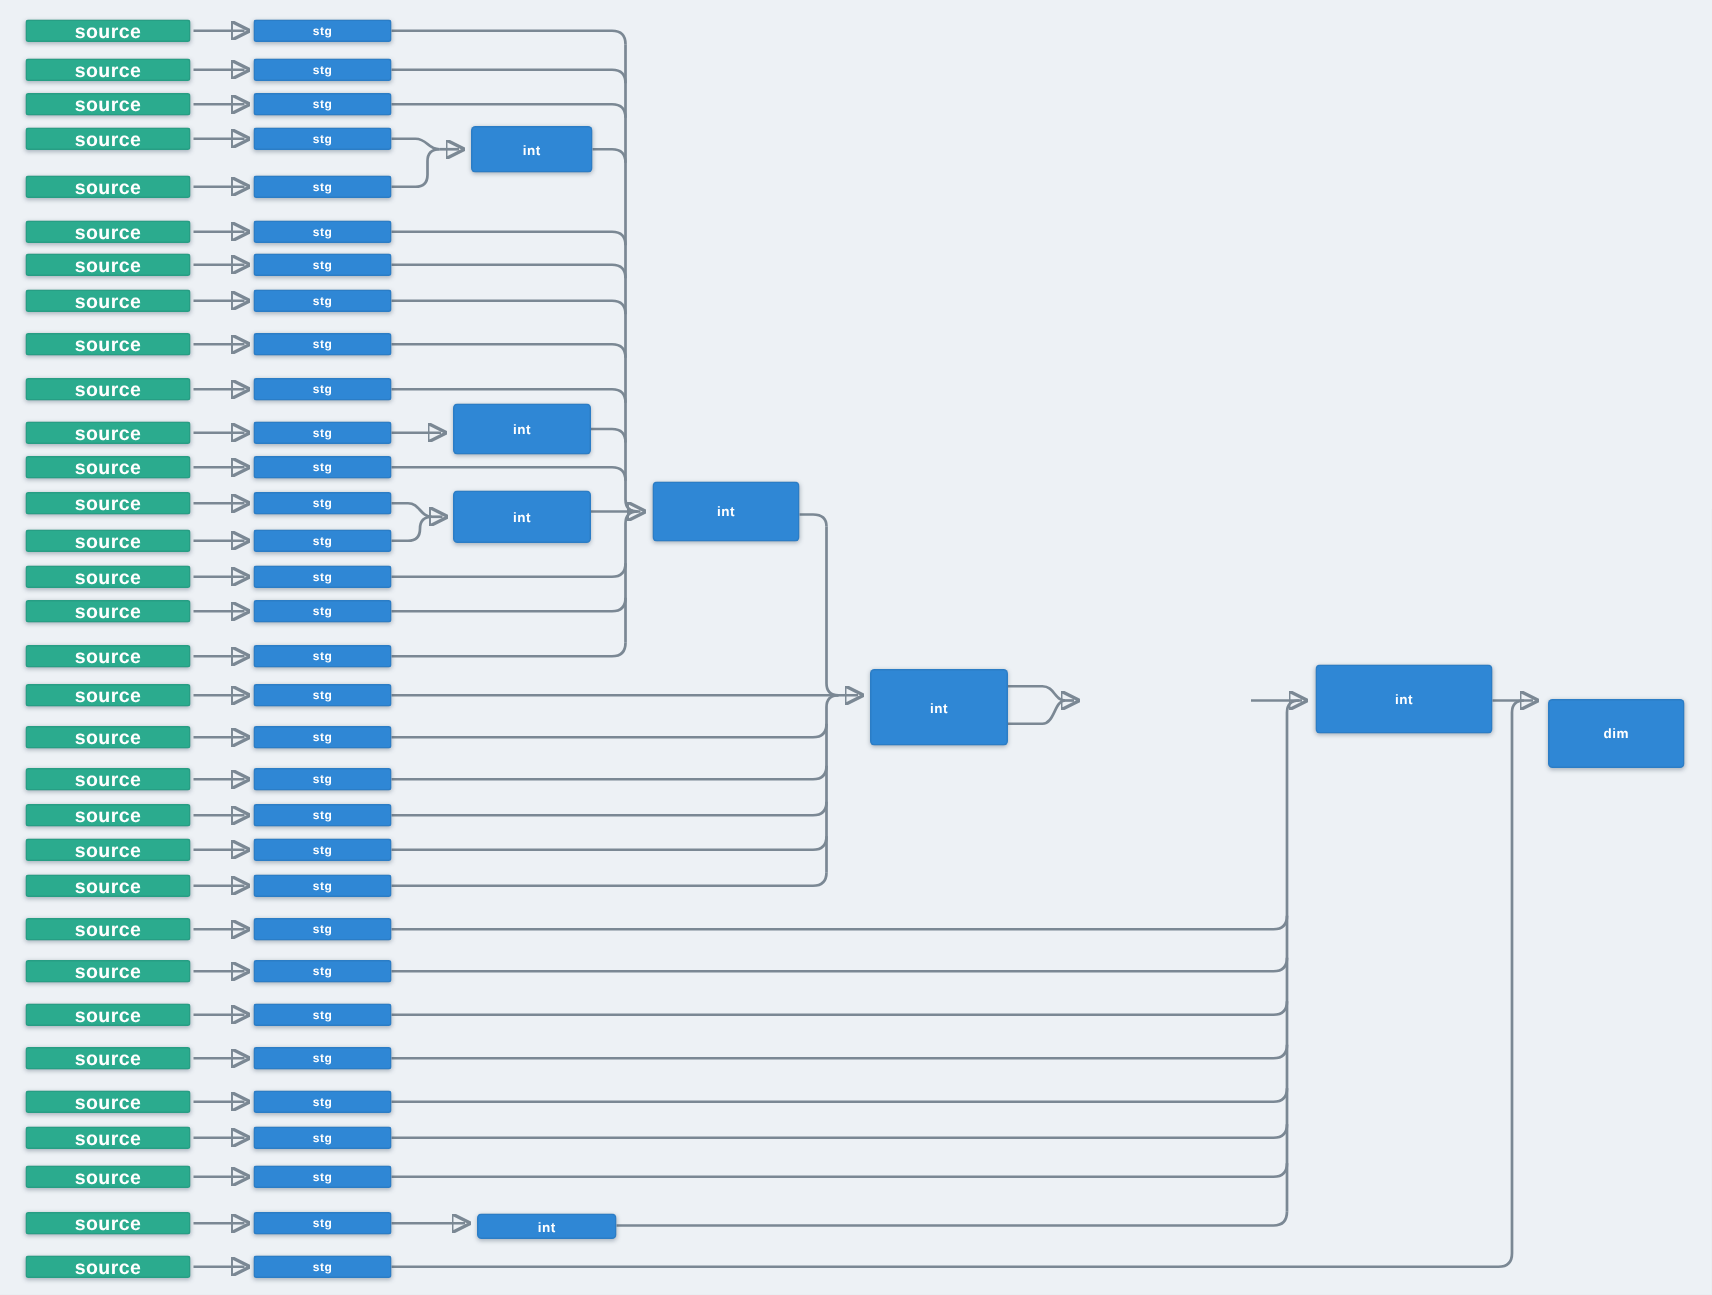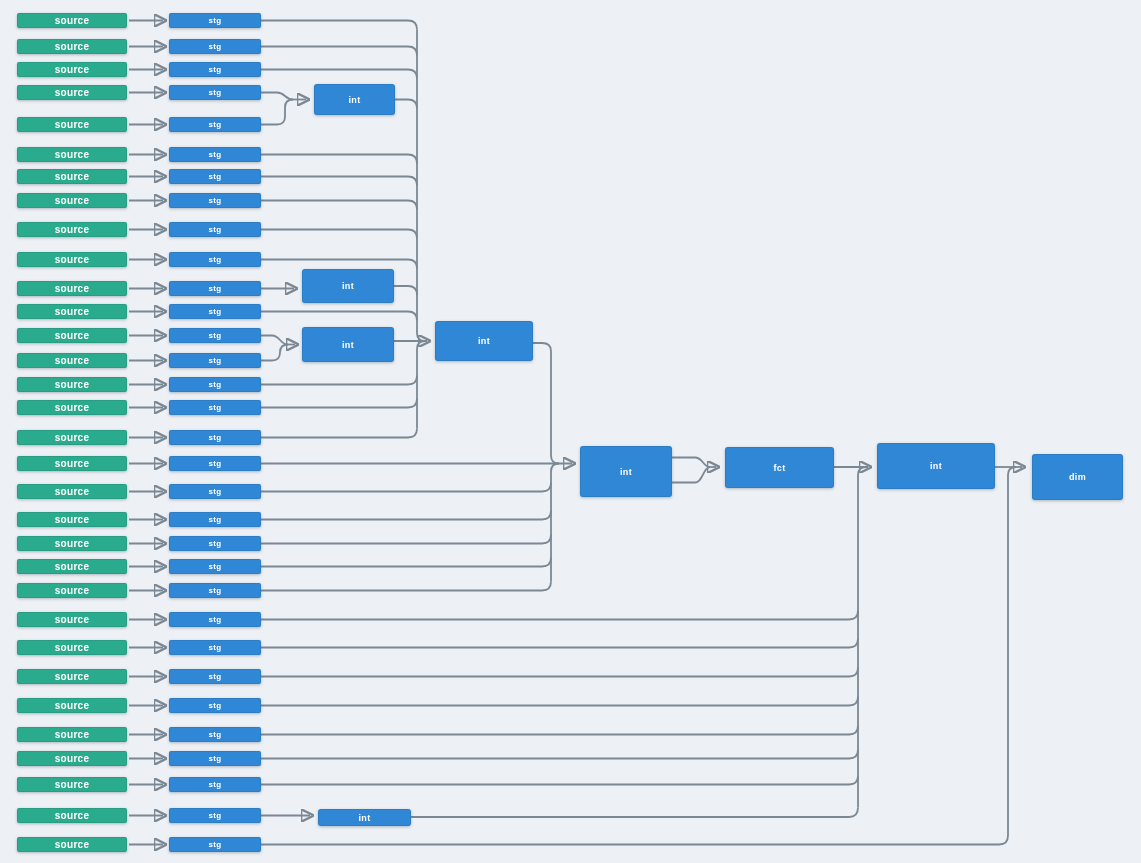--- a/index.html
+++ b/index.html
@@ -17,21 +17,21 @@
     display:flex;align-items:center;justify-content:center;
     color:var(--nodetext,#fff);
     font-weight:bold;
     border-radius:2px;
     box-shadow:0 1px 3px rgba(50,70,90,.35);
     border:1px solid rgba(0,0,0,.07);
     box-sizing:border-box;
     cursor:pointer;
     letter-spacing:.3px;
   }
-  .node.source{background:var(--green,#2bab8e);font-size:10px;}
+  .node.source{background:var(--green,#2bab8e);font-size:13px;}
   .node.model{background:var(--blue,#2f87d5);font-size:8px;}
   .node.big{font-size:9px;border-radius:3px;text-align:right;}
 </style>
 </head>
 <body>
 
 <div id="canvas">
   <svg id="edges" width="1141" height="863">
     <defs>
       <marker id="ah" viewBox="0 0 10 10" refX="7" refY="5" markerWidth="7" markerHeight="7" orient="auto">
@@ -182,17 +182,16 @@
     <div class="node model" style="left: 169px; top: 777px; width: 92px; height: 15px;">stg</div>
     <div class="node source" style="left: 17px; top: 808px; width: 110px; height: 15px;">source</div>
     <div class="node model" style="left: 169px; top: 808px; width: 92px; height: 15px;">stg</div>
     <div class="node source" style="left: 17px; top: 837px; width: 110px; height: 15px;">source</div>
     <div class="node model" style="left: 169px; top: 837px; width: 92px; height: 15px;">stg</div>
     <div class="node model big" style="left: 314px; top: 84px; width: 81px; height: 31px;">int</div>
     <div class="node model big" style="left: 302px; top: 269px; width: 92px; height: 34px;">int</div>
     <div class="node model big" style="left: 302px; top: 327px; width: 92px; height: 35px;">int</div>
     <div class="node model big" style="left: 435px; top: 321px; width: 98px; height: 40px;">int</div>
     <div class="node model big" style="left: 580px; top: 446px; width: 92px; height: 51px;">int</div>
-    <div class="node model big" style="left: 725px; top: 447px; width: 109px; height: 41px;">fct</div>
     <div class="node model big" style="left: 877px; top: 443px; width: 118px; height: 46px;">int</div>
-    <div class="node model big" style="left: 1032px; top: 454px; width: 91px; height: 46px;">dim</div>
+    <div class="node model big" style="left: 1032px; top: 466px; width: 91px; height: 46px;">dim</div>
     <div class="node model big" style="left: 318px; top: 809px; width: 93px; height: 17px;">int</div>
   </div>
 
 </body></html>

